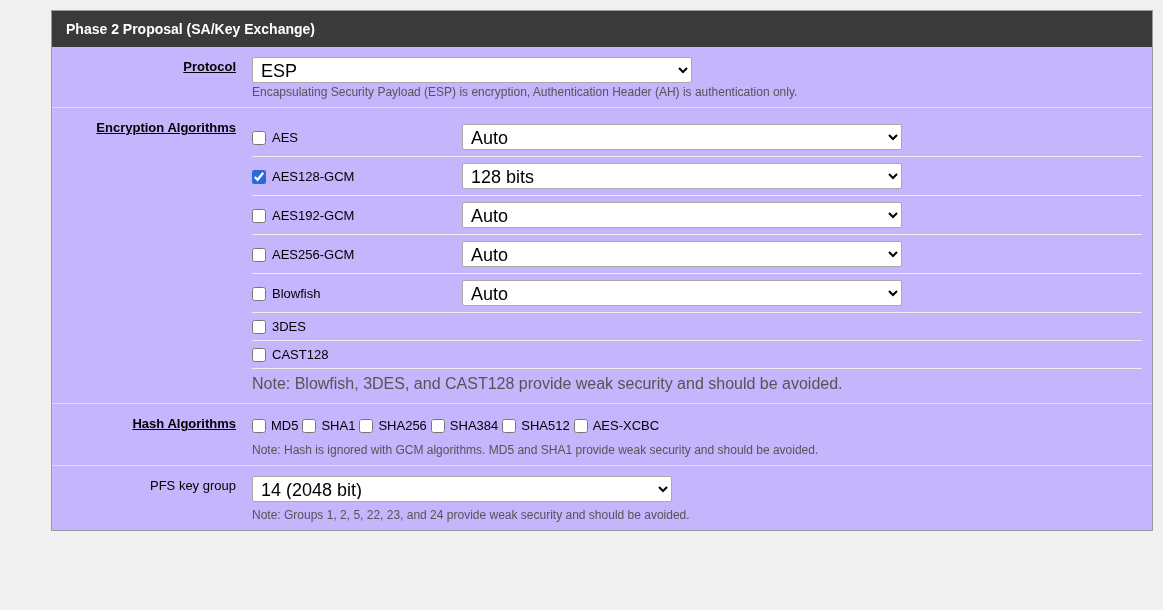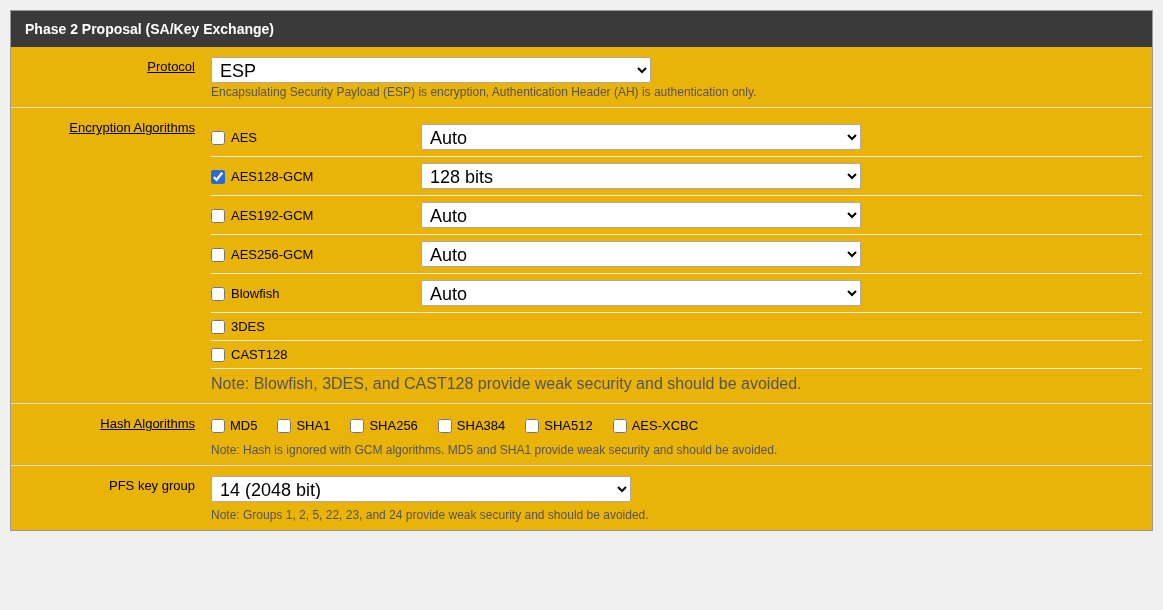--- a/index.html
+++ b/index.html
@@ -8,21 +8,22 @@
       font-size: 13px;
       background: #f0f0f0;
       display: flex;
       justify-content: center;
       align-items: flex-start;
       padding: 10px;
     }
     .panel {
       width: 1143px;
       border: 1px solid #999;
-      background: #eab308;
+      background: #c4b5fd;
+      margin-left: 41px;
     }
     .panel-header {
       background: #3a3a3a;
       color: #fff;
       padding: 10px 14px;
       font-size: 14px;
       font-weight: bold;
     }
     .form-row {
       display: flex;
@@ -32,21 +33,21 @@
     }
     .form-row:last-child {
       border-bottom: none;
     }
     .label-cell {
       width: 190px;
       min-width: 190px;
       text-align: right;
       padding-right: 16px;
       padding-top: 4px;
-      font-weight: normal;
+      font-weight: bold;
       text-decoration: underline;
       font-size: 13px;
     }
     .label-cell.no-underline {
       font-weight: normal;
       text-decoration: none;
     }
     .content-cell {
       flex: 1;
       padding-top: 2px;
@@ -99,21 +100,21 @@
       height: 14px;
       cursor: pointer;
     }
     .bits-select {
       width: 440px;
       margin-left: 10px;
     }
     .hash-row {
       display: flex;
       align-items: flex-start;
-      gap: 20px;
+      gap: 4px;
       flex-wrap: wrap;
       padding: 4px 0;
     }
     .hash-item {
       display: flex;
       align-items: center;
       gap: 5px;
       cursor: pointer;
       font-size: 13px;
     }

